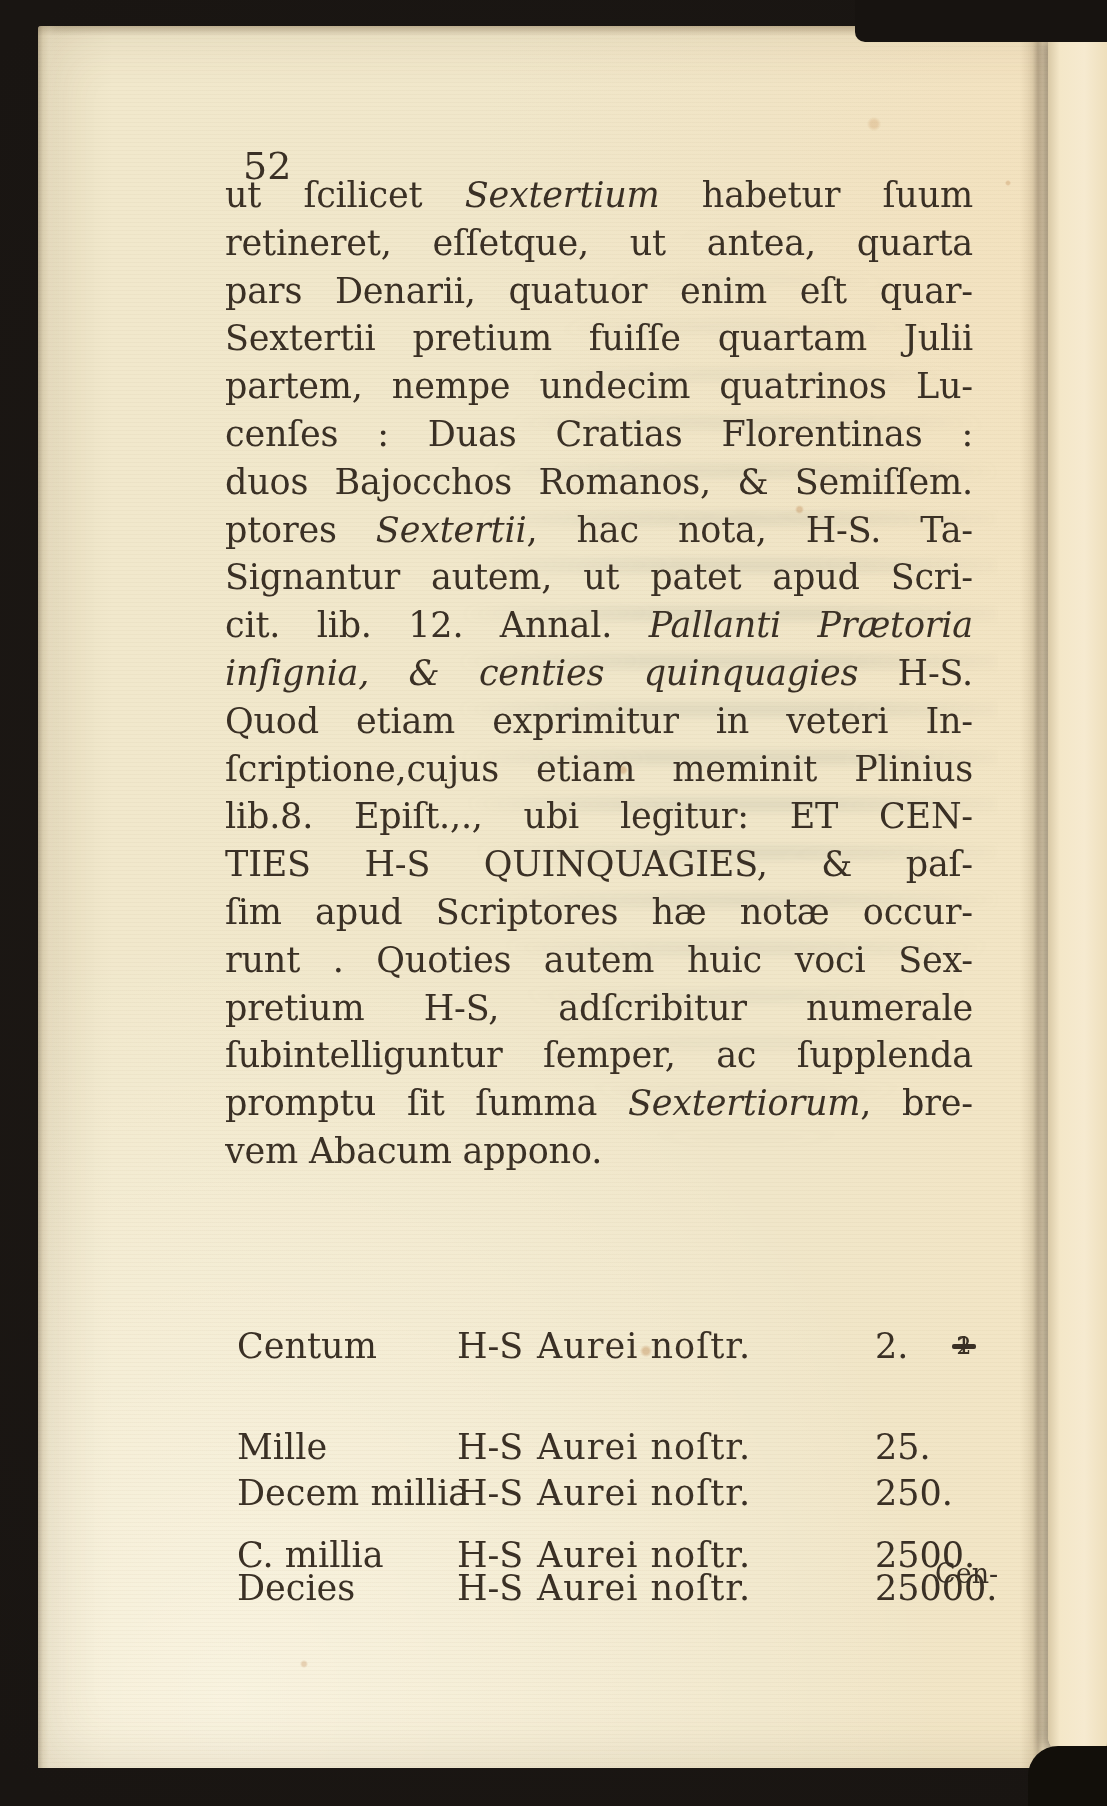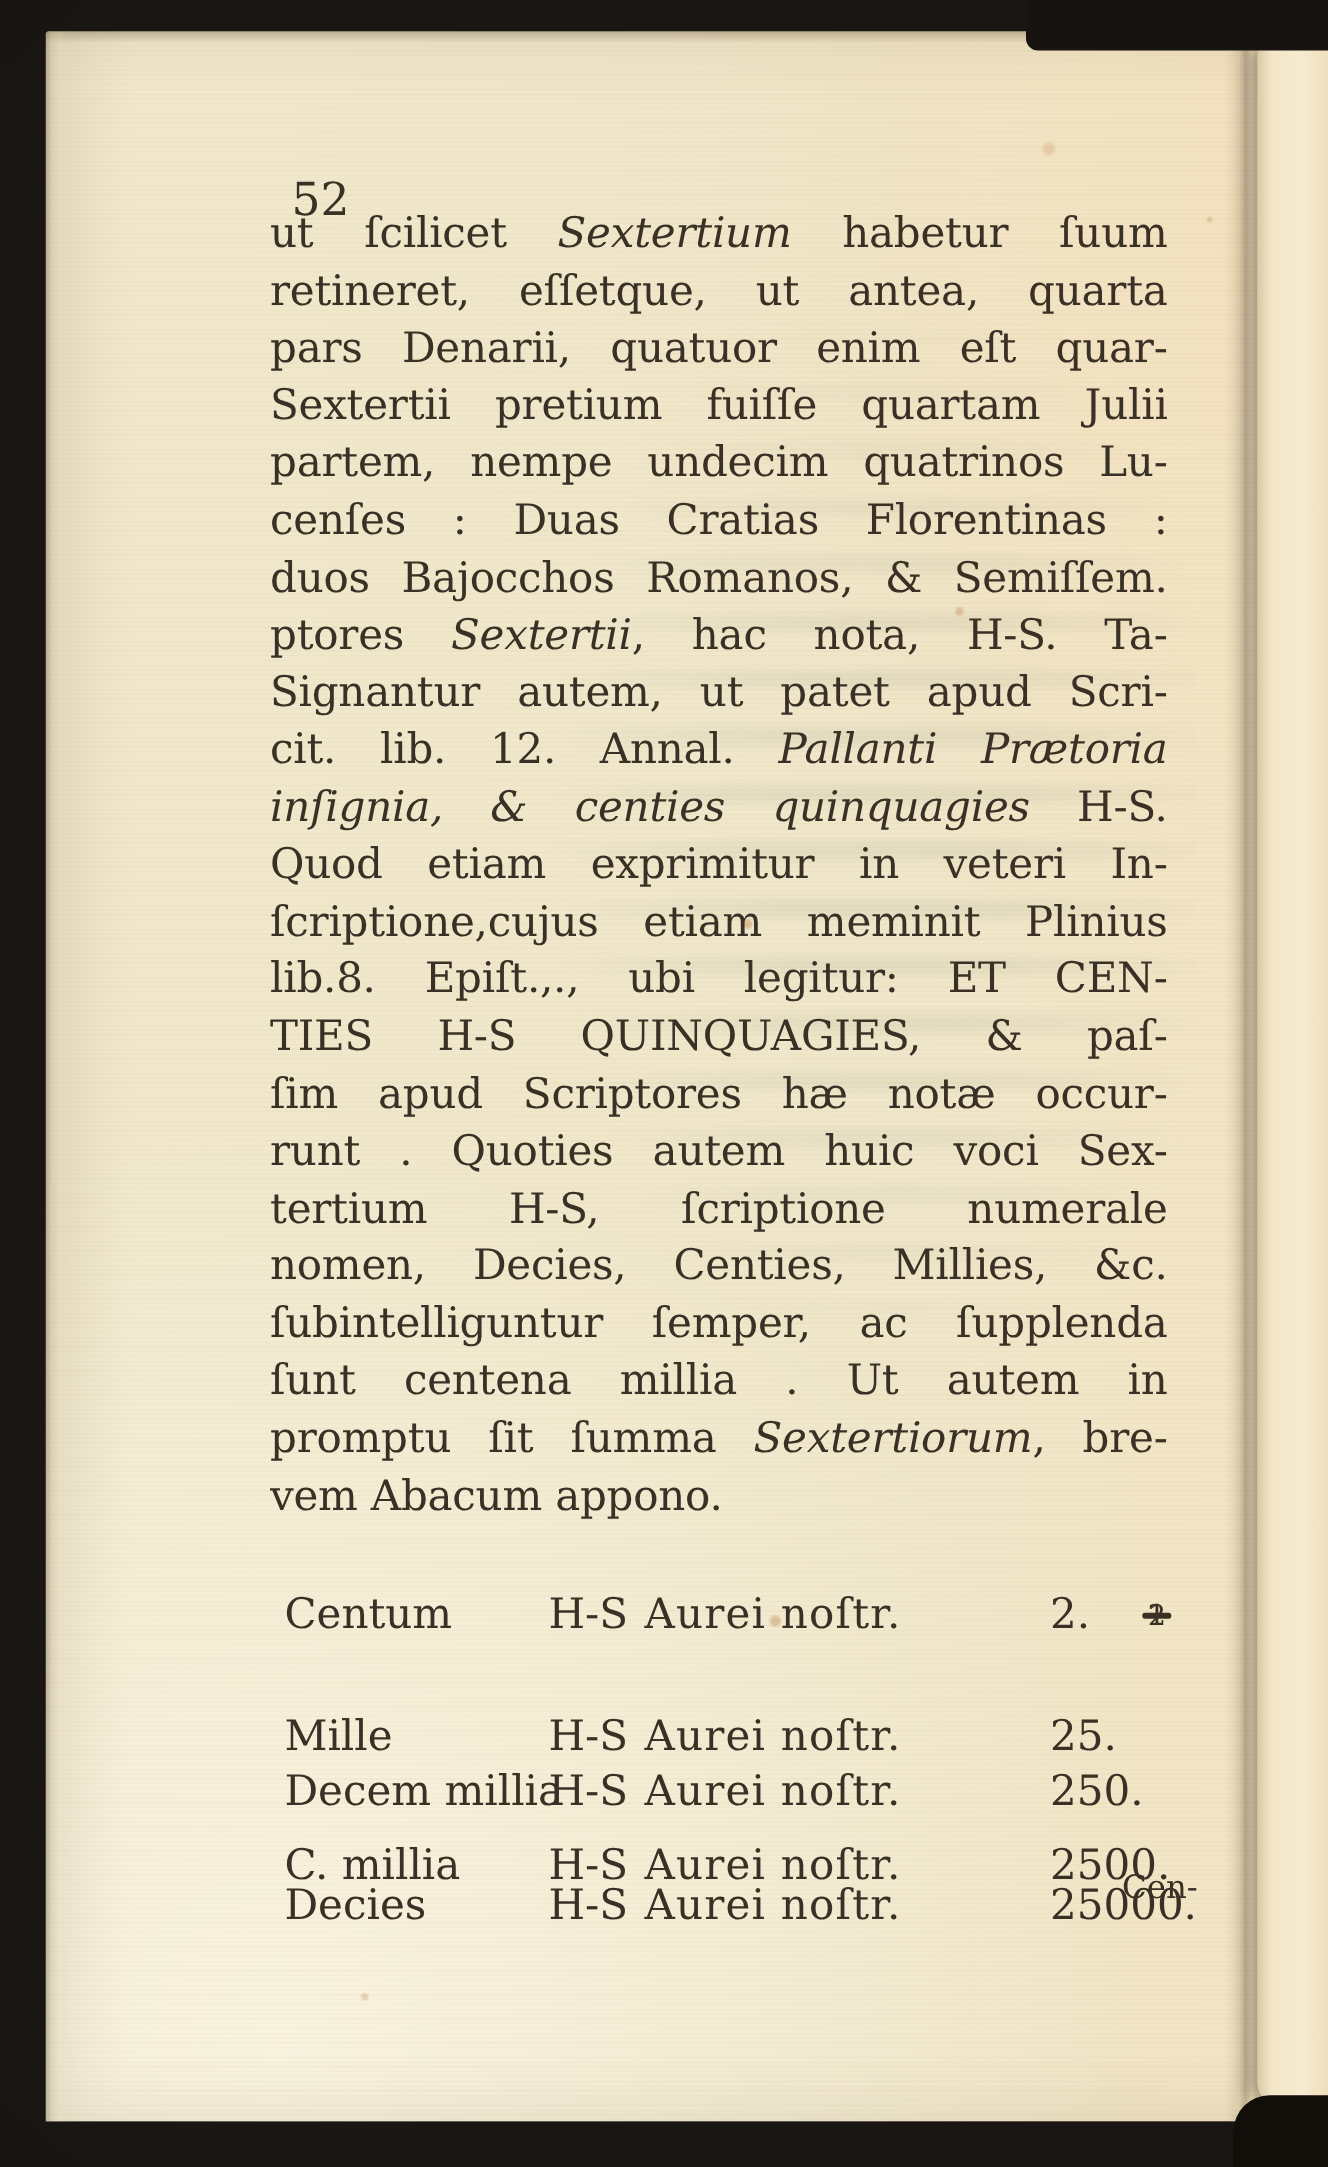--- a/index.html
+++ b/index.html
@@ -118,24 +118,22 @@
     <div class="line"><span>ptores </span><span class="it">Sextertii</span><span>, hac nota, H-S. Ta-</span></div>
     <div class="line"><span>Signantur autem, ut patet apud Scri-</span></div>
     <div class="line"><span>cit. lib. 12. Annal. </span><span class="it">Pallanti Prætoria</span></div>
     <div class="line"><span class="it">inſignia, &amp; centies quinquagies</span><span> H-S.</span></div>
     <div class="line"><span>Quod etiam exprimitur in veteri In-</span></div>
     <div class="line"><span>ſcriptione,cujus etiam meminit Plinius</span></div>
     <div class="line"><span>lib.8. Epiſt.,., ubi legitur: ET CEN-</span></div>
     <div class="line"><span>TIES H-S QUINQUAGIES, &amp; paſ-</span></div>
     <div class="line"><span>ſim apud Scriptores hæ notæ occur-</span></div>
     <div class="line"><span>runt . Quoties autem huic voci Sex-</span></div>
-    <div class="line"><span>tertium H-S, ſcriptione numerale</span></div>
-    <div class="line"><span>nomen, Decies, Centies, Millies, &amp;c.</span></div>
+    <div class="line"><span>pretium H-S, adſcribitur numerale</span></div>
     <div class="line"><span>ſubintelliguntur ſemper, ac ſupplenda</span></div>
-    <div class="line"><span>ſunt centena millia . Ut autem in</span></div>
     <div class="line"><span>promptu ſit ſumma </span><span class="it">Sextertiorum</span><span>, bre-</span></div>
     <div class="line short"><span>vem Abacum appono.</span></div>
   </div>
 
   <div class="abacus-row r0 ink">
     <span class="a-label">Centum</span>
     <span class="a-hs">H-S</span>
     <span class="a-unit">Aurei noſtr.</span>
     <span class="a-value">2.</span>
     <span class="fraction">

